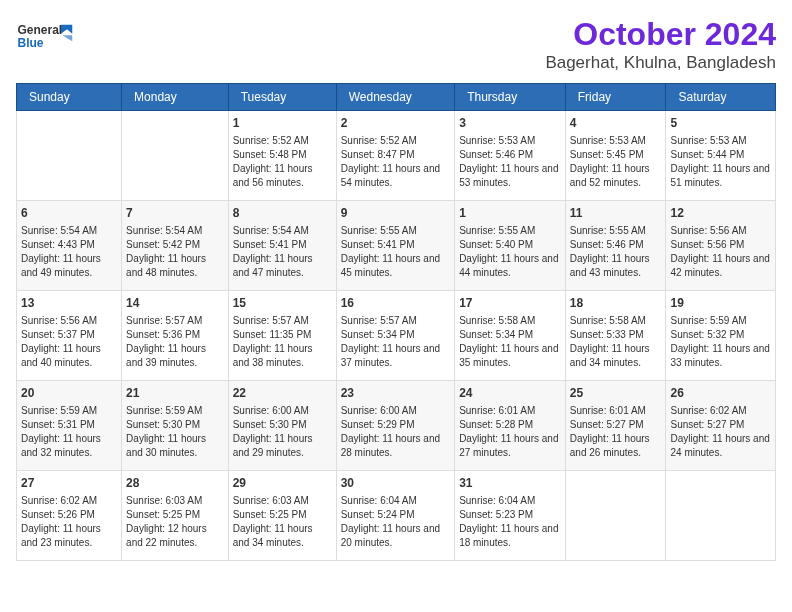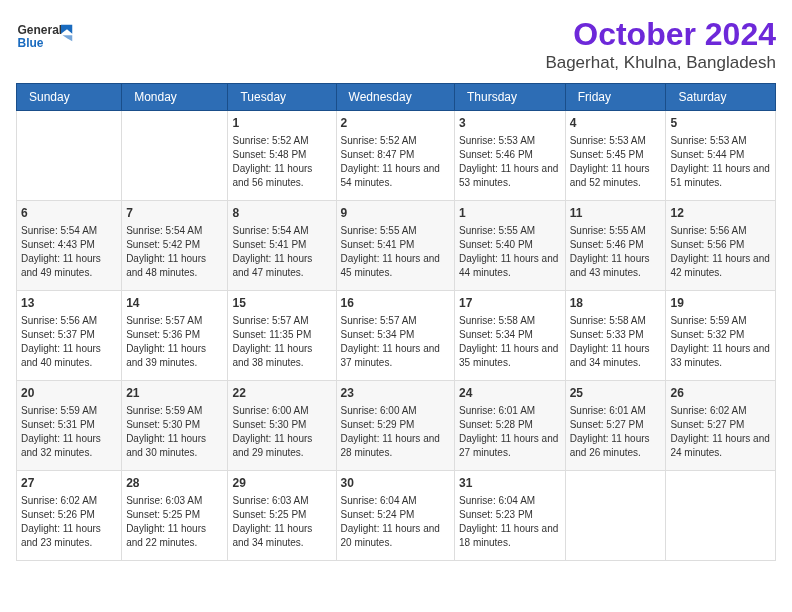--- a/index.html
+++ b/index.html
@@ -331,21 +331,21 @@
             <div>Sunrise: 6:02 AM</div>
             <div>Sunset: 5:26 PM</div>
             <div>Daylight: 11 hours and 23 minutes.</div>
           </div>
         </td>
         <td>
           <span class="day-num">28</span>
           <div class="cell-content">
             <div>Sunrise: 6:03 AM</div>
             <div>Sunset: 5:25 PM</div>
-            <div>Daylight: 11 hours and 22 minutes.</div>
+            <div>Daylight: 12 hours and 22 minutes.</div>
           </div>
         </td>
         <td>
           <span class="day-num">29</span>
           <div class="cell-content">
             <div>Sunrise: 6:03 AM</div>
             <div>Sunset: 5:25 PM</div>
             <div>Daylight: 11 hours and 34 minutes.</div>
           </div>
         </td>

